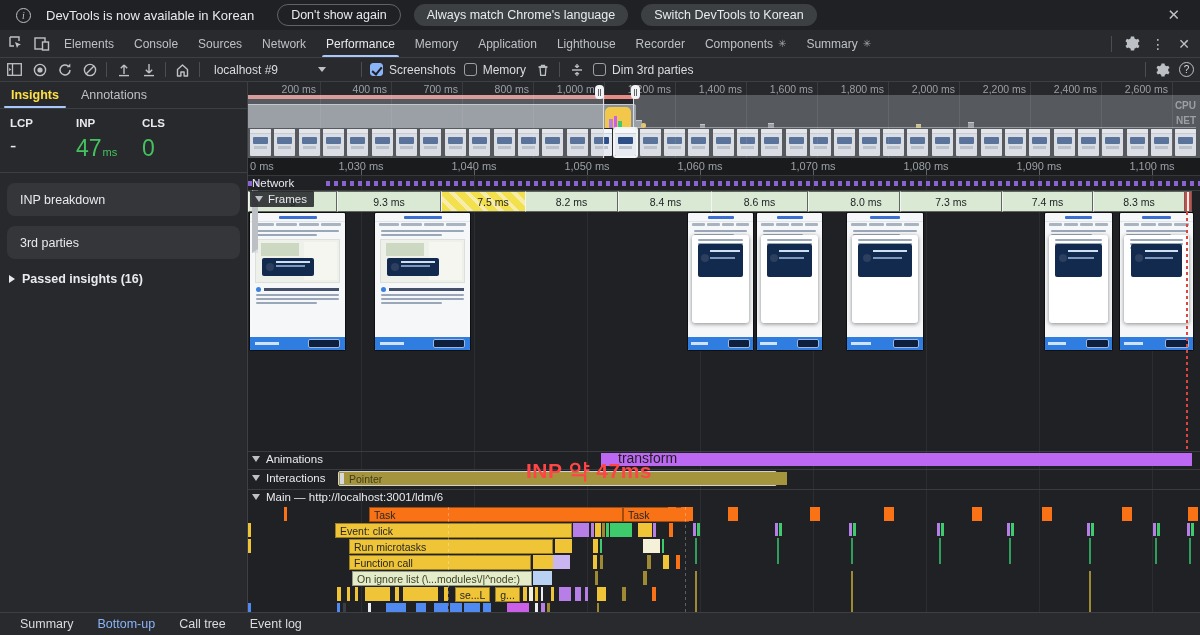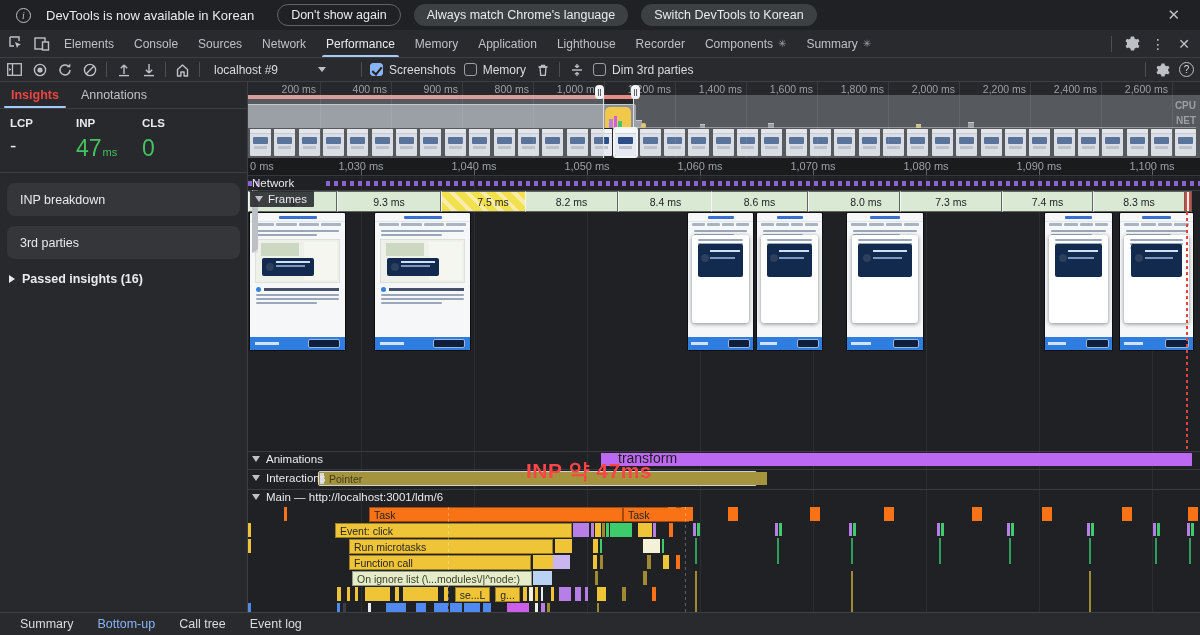--- a/index.html
+++ b/index.html
@@ -38,21 +38,21 @@
   .box{width:13px;height:13px;border-radius:3px;border:1.5px solid #9aa0a6;position:relative;}
   .chk.on .box{background:#8ab4f8;border-color:#8ab4f8;}
   .chk.on .box::after{content:"";position:absolute;left:3px;top:0.5px;width:4px;height:8px;border:solid #202124;border-width:0 2px 2px 0;transform:rotate(40deg);}
   .qm{width:15px;height:15px;border:1.4px solid #bdc1c6;border-radius:50%;font-size:10px;display:flex;align-items:center;justify-content:center;}
   
   .content{display:flex;height:530px;}
   
   .sidebar{width:248px;background:#28292c;border-right:1px solid #3c4043;position:relative;flex:0 0 auto;font-size:12px;}
   .s-tabs{display:flex;height:27px;align-items:stretch;border-bottom:1px solid #3c4043;}
   .s-tab{display:flex;align-items:center;padding:0 11px;color:#bdc1c6;position:relative;cursor:pointer;font-size:12.5px;}
-  .s-tab.active{color:#ef4444;font-weight:bold;}
+  .s-tab.active{color:#fde047;font-weight:bold;}
   .s-tab.active::after{content:"";position:absolute;left:4px;right:4px;bottom:0;height:2px;background:#a8c7fa;border-radius:2px;}
   .metrics{display:flex;padding:8px 10px 10px;border-bottom:1px solid #3c4043;}
   .metric{width:66px;}
   .metric .lab{font-size:11.5px;font-weight:bold;color:#e8eaed;margin-bottom:6px;}
   .metric .val{font-size:23px;color:#43c35f;}
   .metric .val.na{color:#e8eaed;font-size:19px;}
   .metric .unit{font-size:11px;color:#43c35f;margin-left:1px;}
   .cards{padding:10px 7px 0;display:flex;flex-direction:column;gap:10px;}
   .card{height:33px;background:#35363a;border-radius:8px;display:flex;align-items:center;padding:0 13px;font-size:12.5px;color:#e8eaed;cursor:pointer;}
   .passed{display:flex;align-items:center;gap:7px;padding:13px 9px;font-size:12.5px;font-weight:bold;cursor:pointer;}
@@ -564,21 +564,21 @@
         </div>
       <div class="handle" style="left:383px">
           <i></i>
           <i></i>
         </div>
     <div class="ov-tick" style="left: 72px;"></div>
         <div class="ov-lab" style="left: -2px;">200 ms</div>
         <div class="ov-tick" style="left: 143px;"></div>
         <div class="ov-lab" style="left: 69px;">400 ms</div>
         <div class="ov-tick" style="left: 214px;"></div>
-        <div class="ov-lab" style="left: 140px;">900 ms</div>
+        <div class="ov-lab" style="left: 140px;">700 ms</div>
         <div class="ov-tick" style="left: 285px;"></div>
         <div class="ov-lab" style="left: 211px;">800 ms</div>
         <div class="ov-tick" style="left: 356px;"></div>
         <div class="ov-lab" style="left: 282px;">1,000 ms</div>
         <div class="ov-tick" style="left: 427px;"></div>
         <div class="ov-lab" style="left: 353px;">1,200 ms</div>
         <div class="ov-tick" style="left: 498px;"></div>
         <div class="ov-lab" style="left: 424px;">1,400 ms</div>
         <div class="ov-tick" style="left: 569px;"></div>
         <div class="ov-lab" style="left: 495px;">1,600 ms</div>
@@ -942,21 +942,21 @@
       </div>
       <div class="anim-bar" style="left:353px;top:277px;width:591px">
         <span>transform</span>
       </div>
       <div class="sectline" style="top:293px"></div>
 
       <div class="trow-label" style="top:296px">
         <span class="tri-d"></span>
         <span>Interactions</span>
       </div>
-      <div class="inter-wrap" style="left:70px;top:295px;width:439px">
+      <div class="inter-wrap" style="left:90px;top:295px;width:439px">
         <div class="inter-fill" style="width:448px">
             <span>Pointer</span>
           </div>
         <div class="inter-grip"></div>
       </div>
       <div class="inp-label" style="left:278px;top:281px">INP 약 47ms</div>
       <div class="sectline" style="top:313px"></div>
 
       <div class="trow-label" style="top:315px">
         <span class="tri-d"></span>

